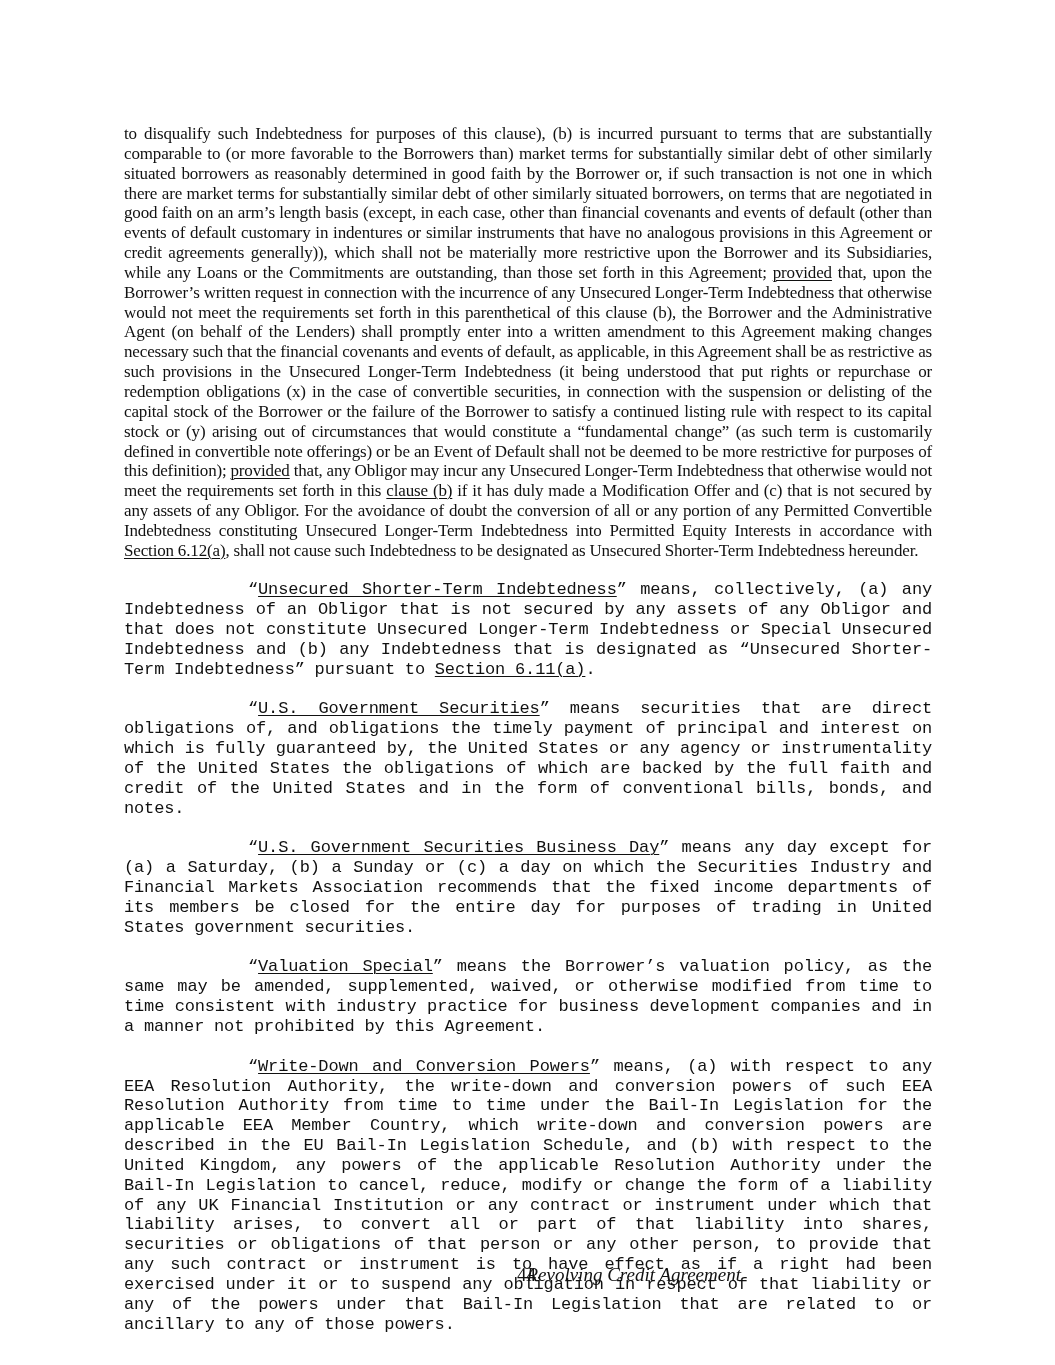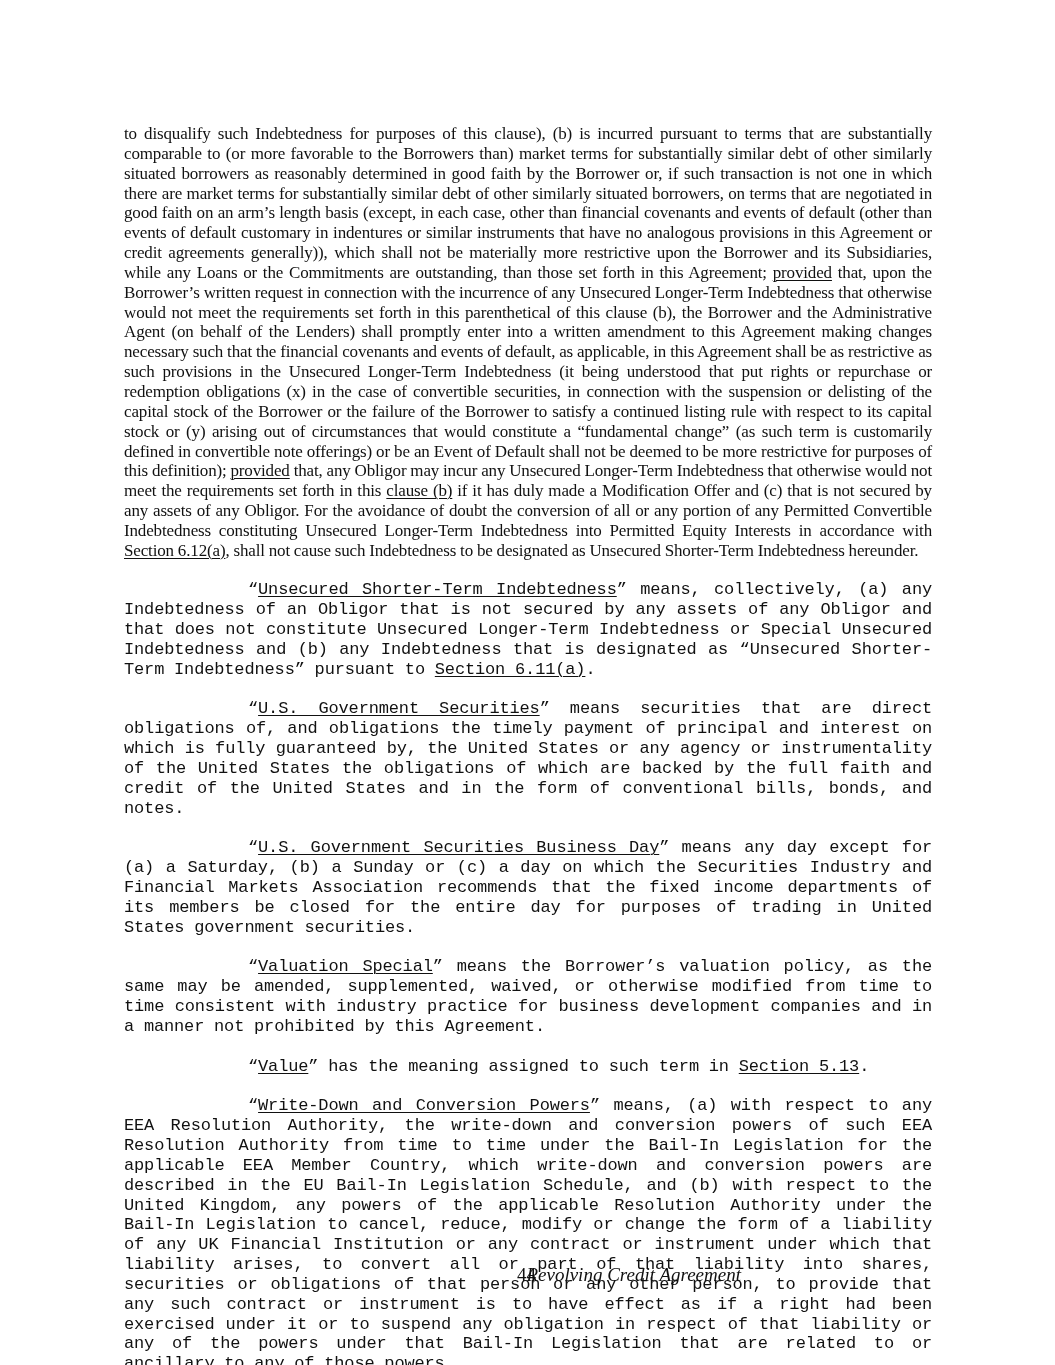--- a/index.html
+++ b/index.html
@@ -21,20 +21,19 @@
 </style>
 </head>
 <body>
 
 <div class="page">
   <p class="para"><span>to disqualify such Indebtedness for purposes of this clause), (b) is incurred pursuant to terms that are substantially comparable to (or more favorable to the Borrowers than) market terms for substantially similar debt of other similarly situated borrowers as reasonably determined in good faith by the Borrower or, if such transaction is not one in which there are market terms for substantially similar debt of other similarly situated borrowers, on terms that are negotiated in good faith on an arm’s length basis (except, in each case, other than financial covenants and events of default (other than events of default customary in indentures or similar instruments that have no analogous provisions in this Agreement or credit agreements generally)), which shall not be materially more restrictive upon the Borrower and its Subsidiaries, while any Loans or the Commitments are outstanding, than those set forth in this Agreement; </span><span class="u">provided</span><span> that, upon the Borrower’s written request in connection with the incurrence of any Unsecured Longer-Term Indebtedness that otherwise would not meet the requirements set forth in this parenthetical of this clause (b), the Borrower and the Administrative Agent (on behalf of the Lenders) shall promptly enter into a written amendment to this Agreement making changes necessary such that the financial covenants and events of default, as applicable, in this Agreement shall be as restrictive as such provisions in the Unsecured Longer-Term Indebtedness (it being understood that put rights or repurchase or redemption obligations (x) in the case of convertible securities, in connection with the suspension or delisting of the capital stock of the Borrower or the failure of the Borrower to satisfy a continued listing rule with respect to its capital stock or (y) arising out of circumstances that would constitute a “fundamental change” (as such term is customarily defined in convertible note offerings) or be an Event of Default shall not be deemed to be more restrictive for purposes of this definition); </span><span class="u">provided</span><span> that, any Obligor may incur any Unsecured Longer-Term Indebtedness that otherwise would not meet the requirements set forth in this </span><span class="u">clause (b)</span><span> if it has duly made a Modification Offer and (c) that is not secured by any assets of any Obligor.  For the avoidance of doubt the conversion of all or any portion of any Permitted Convertible Indebtedness constituting Unsecured Longer-Term Indebtedness into Permitted Equity Interests in accordance with </span><span class="u">Section 6.12(a)</span><span>, shall not cause such Indebtedness to be designated as Unsecured Shorter-Term Indebtedness hereunder.</span></p>
   <p class="para indent"><span>“</span><span class="u">Unsecured Shorter-Term Indebtedness</span><span>” means, collectively, (a) any Indebtedness of an Obligor that is not secured by any assets of any Obligor and that does not constitute Unsecured Longer-Term Indebtedness or Special Unsecured Indebtedness and (b) any Indebtedness that is designated as “Unsecured Shorter-Term Indebtedness” pursuant to </span><span class="u">Section 6.11(a)</span><span>.</span></p>
   <p class="para indent"><span>“</span><span class="u">U.S. Government Securities</span><span>” means securities that are direct obligations of, and obligations the timely payment of principal and interest on which is fully guaranteed by, the United States or any agency or instrumentality of the United States the obligations of which are backed by the full faith and credit of the United States and in the form of conventional bills, bonds, and notes.</span></p>
   <p class="para indent"><span>“</span><span class="u">U.S. Government Securities Business Day</span><span>” means any day except for (a) a Saturday, (b) a Sunday or (c) a day on which the Securities Industry and Financial Markets Association recommends that the fixed income departments of its members be closed for the entire day for purposes of trading in United States government securities.</span></p>
   <p class="para indent"><span>“</span><span class="u">Valuation Special</span><span>” means the Borrower’s valuation policy, as the same may be amended, supplemented, waived, or otherwise modified from time to time consistent with industry practice for business development companies and in a manner not prohibited by this Agreement.</span></p>
-  <p class="para indent"><span>“</span><span class="u">Value</span><span>” has the meaning assigned to such term in </span><span class="u">Section 5.13</span><span>.</span></p>
   <p class="para indent"><span>“</span><span class="u">Write-Down and Conversion Powers</span><span>” means, (a) with respect to any EEA Resolution Authority, the write-down and conversion powers of such EEA Resolution Authority from time to time under the Bail-In Legislation for the applicable EEA Member Country, which write-down and conversion powers are described in the EU Bail-In Legislation Schedule, and (b) with respect to the United Kingdom, any powers of the applicable Resolution Authority under the Bail-In Legislation to cancel, reduce, modify or change the form of a liability of any UK Financial Institution or any contract or instrument under which that liability arises, to convert all or part of that liability into shares, securities or obligations of that person or any other person, to provide that any such contract or instrument is to have effect as if a right had been exercised under it or to suspend any obligation in respect of that liability or any of the powers under that Bail-In Legislation that are related to or ancillary to any of those powers.</span></p>
 </div>
 
 <div class="footer">
   <span class="page-num">44</span>
   <span class="doc-title">Revolving Credit Agreement</span>
 </div>
 
 </body></html>

